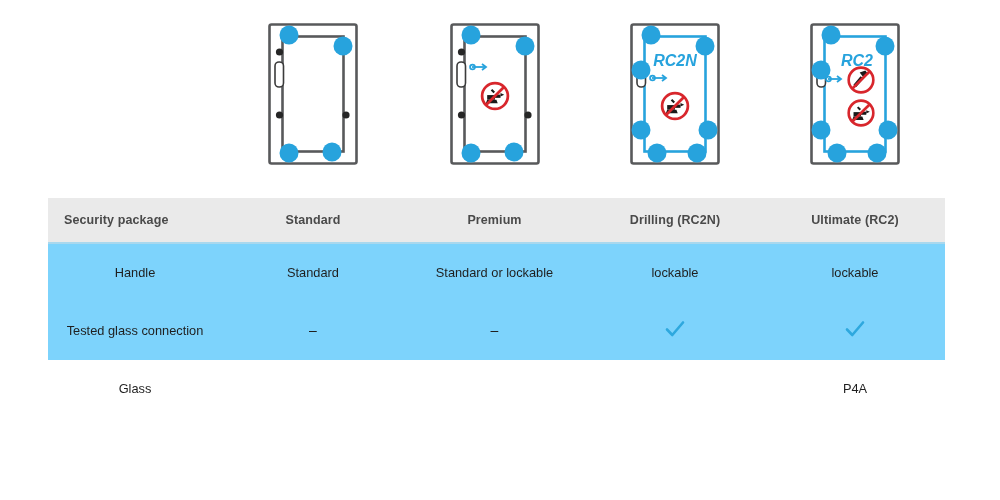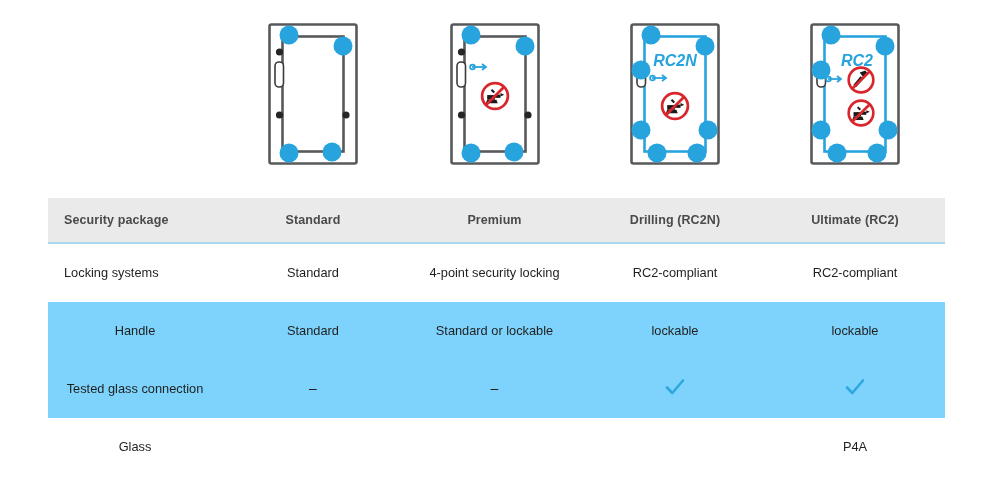--- a/index.html
+++ b/index.html
@@ -244,27 +244,20 @@
       <tr>
         <th class="first">Security package</th>
         <th>Standard</th>
         <th>Premium</th>
         <th>Drilling (RC2N)</th>
         <th>Ultimate (RC2)</th>
       </tr>
     </thead>
     <tbody>
 
-      <tr class="plain">
-        <td class="lbl-left">Locking systems</td>
-        <td>Standard</td>
-        <td>4-point security locking</td>
-        <td>RC2-compliant</td>
-        <td>RC2-compliant</td>
-      </tr>
 
       <tr class="shade">
         <td class="lbl-center">Handle</td>
         <td>Standard</td>
         <td>Standard or lockable</td>
         <td>lockable</td>
         <td>lockable</td>
       </tr>
 
 

